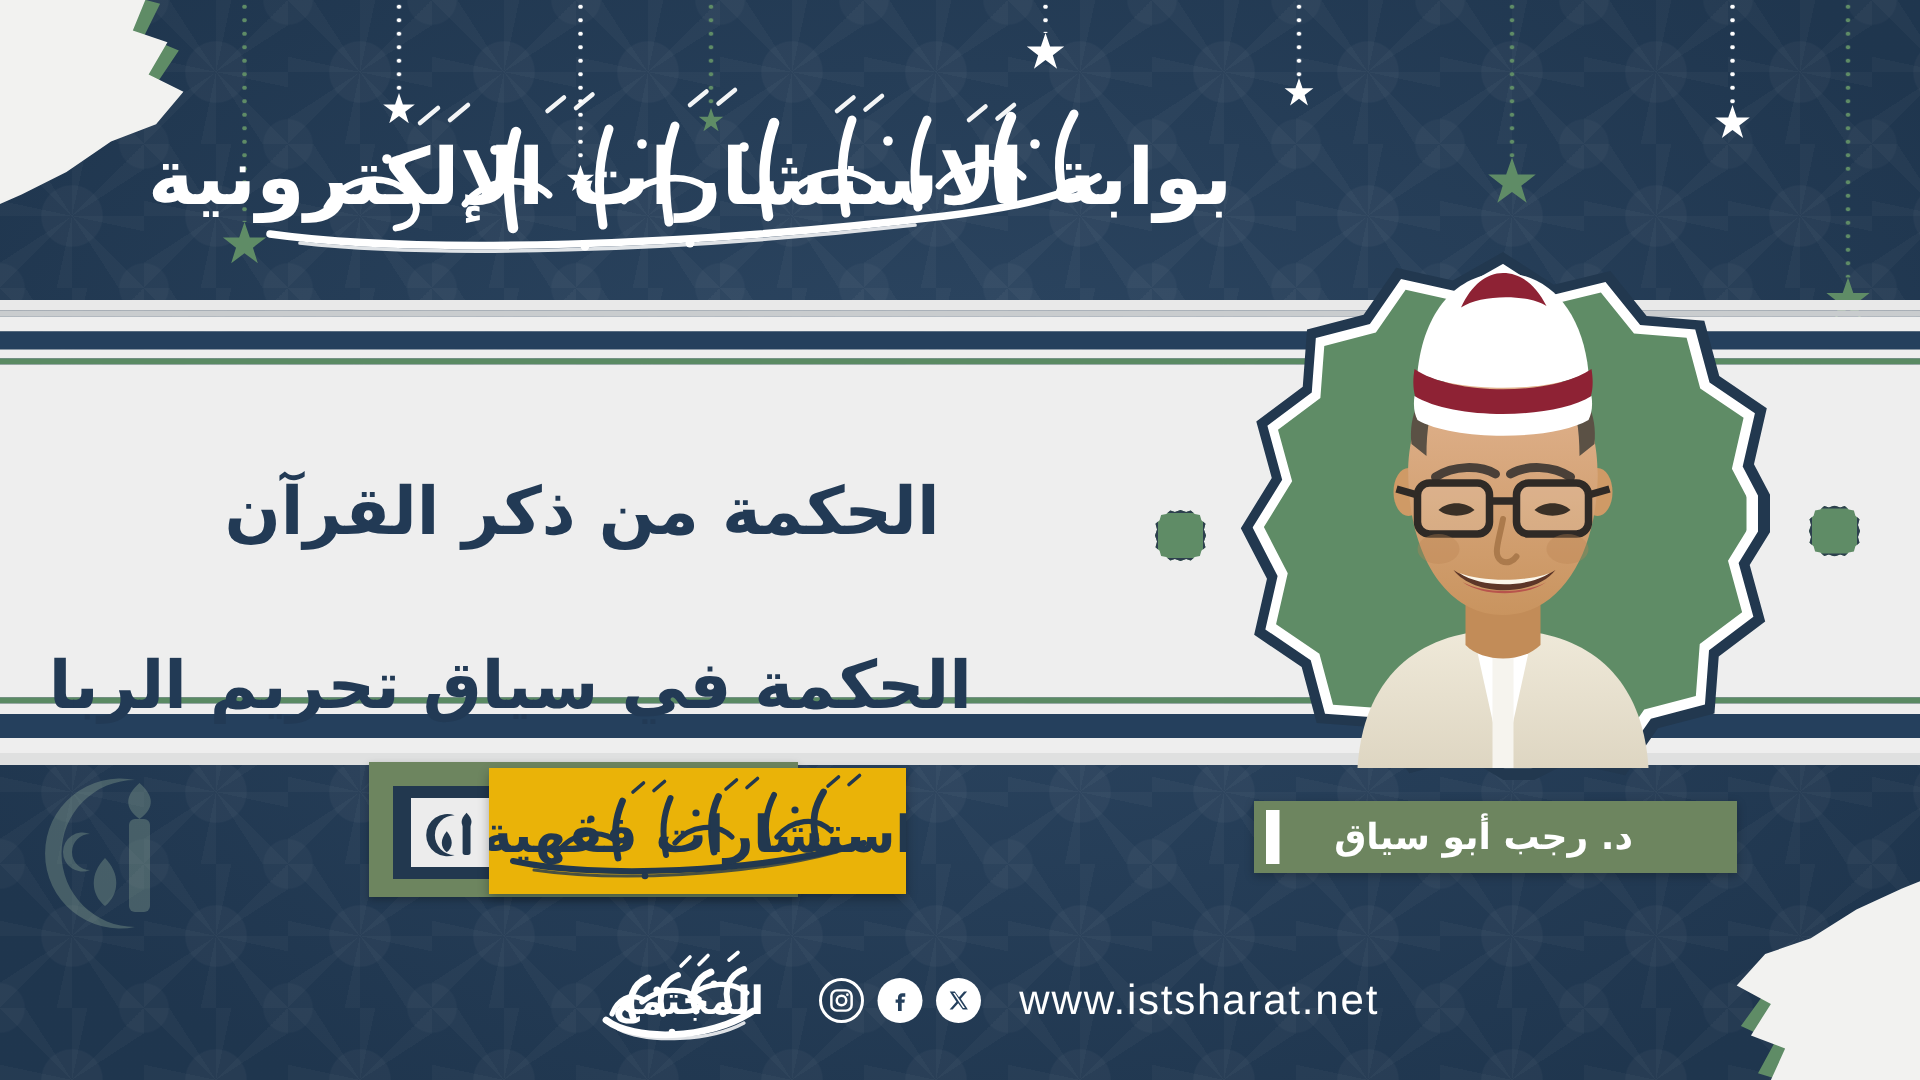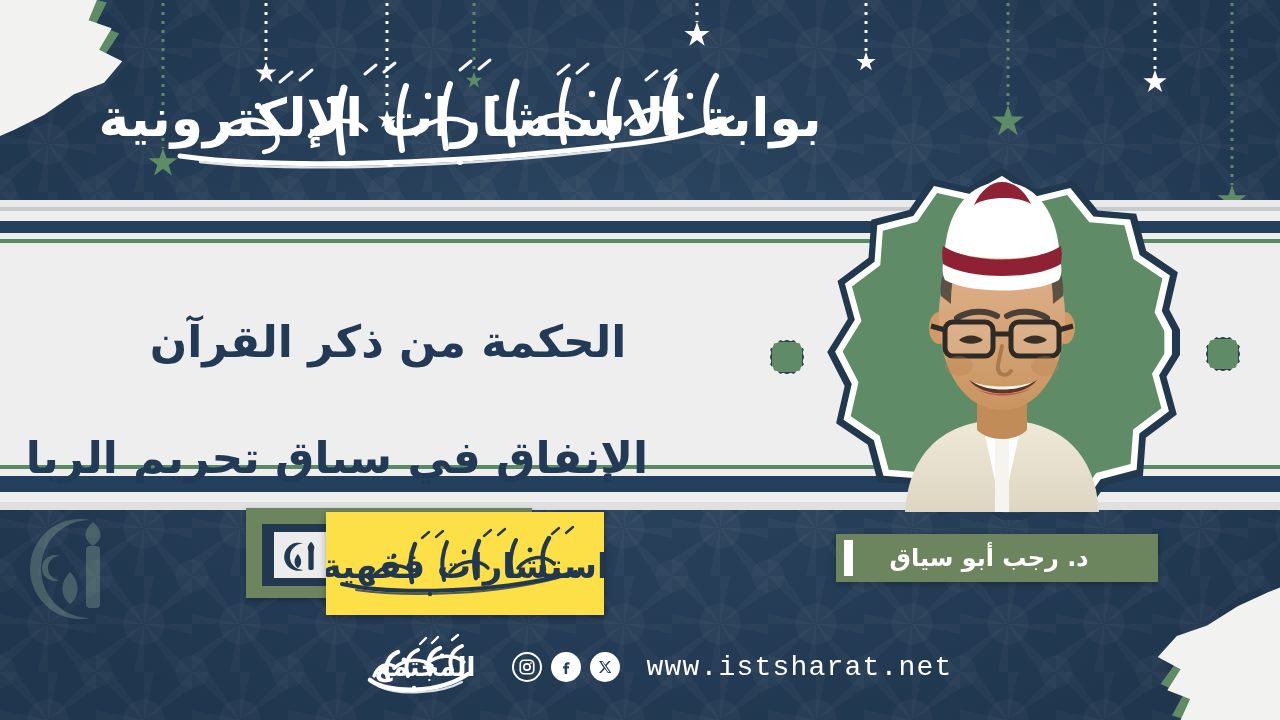--- a/index.html
+++ b/index.html
@@ -216,22 +216,22 @@
     background:#22384f;
   }
   .pb-mark{
     position:absolute; left:28px; top:24px;
     width:60px; height:46px;
     background:#ececec;
     display:flex; align-items:center; justify-content:center;
   }
   .pb-plate{
     position:absolute; left:80px; top:6px;
-    width:278px; height:103px;
-    background:#fde047;
+    width:278px; height:84px;
+    background:#eab308;
     box-shadow:0 3px 7px rgba(0,0,0,.3);
     display:flex; align-items:center; justify-content:center;
     overflow:hidden;
   }
 
   
   .name-badge{
     position:absolute; left:836px; top:534px;
     width:322px; height:48px;
     background:#6d855f;
@@ -262,21 +262,21 @@
   .soc{
     width:30px; height:30px; border-radius:50%;
     display:flex; align-items:center; justify-content:center;
   }
   .soc-outline{ border:2.2px solid #ffffff; }
   .soc-filled{ background:#ffffff; }
   .site-url{
     color:#ffffff;
     font-size:28px;
     letter-spacing:1.2px;
-    font-family:Liberation Mono, monospace;
+    font-family:Liberation Sans, sans-serif;
     direction:ltr;
   }
 </style>
 </head>
 <body>
 
 <div id="stage">
 
   <div class="bg-pattern"></div>
   <div class="bg-vignette"></div>
@@ -404,21 +404,21 @@
       <path d="M66,118 A50,50 0 1 1 66,20 A40,40 0 1 0 66,118 Z" fill="#9fba9f"></path>
       <rect x="62" y="46" width="14" height="62" rx="4" fill="#9fba9f"></rect>
       <path d="M69,22 C78,30 80,38 69,46 C58,38 60,30 69,22 Z" fill="#9fba9f"></path>
       <path d="M86,6 A13,13 0 1 0 86,32 A10,10 0 1 1 86,6 Z" fill="#9fba9f"></path>
       <path d="M36,56 A13,13 0 1 0 36,80 A10,10 0 1 1 36,56 Z" fill="#9fba9f"></path>
       <path d="M46,72 C56,82 56,96 46,104 C36,96 36,82 46,72 Z" fill="#9fba9f"></path>
     </svg>
 
     <div class="banner-title">
       <span>الحكمة من ذكر القرآن</span>
-      <span>الإنفاق في سياق تحريم الربا</span>
+      <span>الحكمة في سياق تحريم الربا</span>
     </div>
   </div>
 
   <div id="scallops">
       <div class="scallop" style="left: 770px; top: 340px; width: 34px; height: 34px;"></div>
       <div class="scallop" style="left: 1206px; top: 337px; width: 34px; height: 34px;"></div>
     </div>
 
   <div class="portrait-wrap">
     <div class="rosette rosette-navy"></div>

